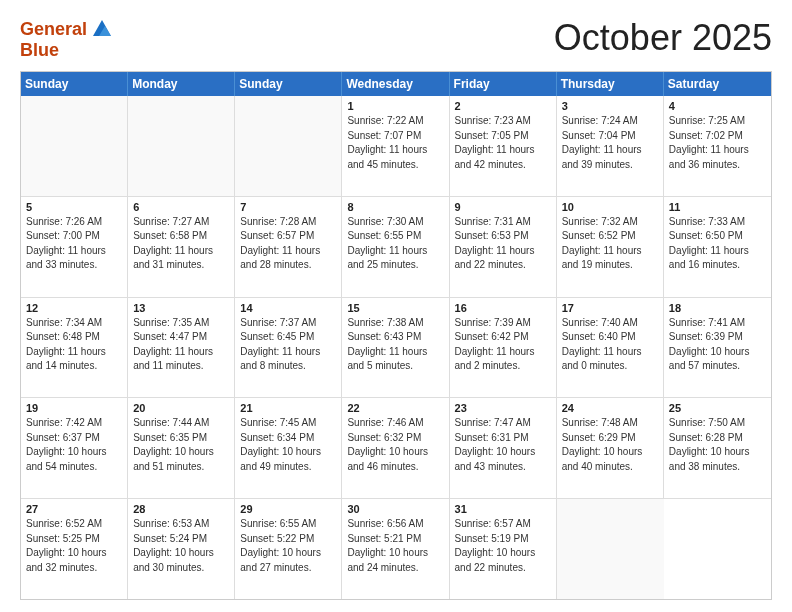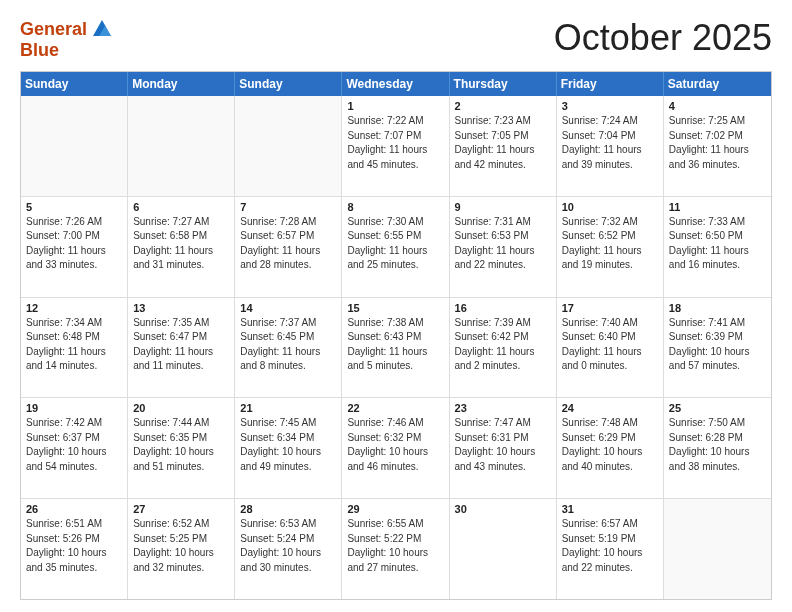--- a/index.html
+++ b/index.html
@@ -138,22 +138,22 @@
       <div class="month-title">October 2025</div>
     </div>
   </div>
 
   <div class="calendar">
     <div class="cal-header">
     <div class="cal-header-cell">Sunday</div>
         <div class="cal-header-cell">Monday</div>
         <div class="cal-header-cell">Sunday</div>
         <div class="cal-header-cell">Wednesday</div>
+        <div class="cal-header-cell">Friday</div>
         <div class="cal-header-cell">Thursday</div>
-        <div class="cal-header-cell">Friday</div>
         <div class="cal-header-cell">Saturday</div>
       </div>
     <div class="cal-body">
     <div class="cal-row">
           <div class="cal-cell empty"></div>
           <div class="cal-cell empty"></div>
           <div class="cal-cell empty"></div>
           <div class="cal-cell">
             <span class="cell-date">1</span>
             <div class="cell-info">Sunrise: 7:22 AM
@@ -226,21 +226,21 @@
         <div class="cal-row">
           <div class="cal-cell">
             <span class="cell-date">12</span>
             <div class="cell-info">Sunrise: 7:34 AM
 Sunset: 6:48 PM
 Daylight: 11 hours and 14 minutes.</div>
           </div>
           <div class="cal-cell">
             <span class="cell-date">13</span>
             <div class="cell-info">Sunrise: 7:35 AM
-Sunset: 6:47 PM
+Sunset: 4:47 PM
 Daylight: 11 hours and 11 minutes.</div>
           </div>
           <div class="cal-cell">
             <span class="cell-date">14</span>
             <div class="cell-info">Sunrise: 7:37 AM
 Sunset: 6:45 PM
 Daylight: 11 hours and 8 minutes.</div>
           </div>
           <div class="cal-cell">
             <span class="cell-date">15</span>
@@ -306,45 +306,42 @@
           </div>
           <div class="cal-cell">
             <span class="cell-date">25</span>
             <div class="cell-info">Sunrise: 7:50 AM
 Sunset: 6:28 PM
 Daylight: 10 hours and 38 minutes.</div>
           </div>
         </div>
         <div class="cal-row">
           <div class="cal-cell">
-            <span class="cell-date">26</span>
-            <div class="cell-info">Sunrise: 6:51 AM
-Sunset: 5:26 PM
-Daylight: 10 hours and 35 minutes.</div>
-          </div>
-          <div class="cal-cell">
             <span class="cell-date">27</span>
             <div class="cell-info">Sunrise: 6:52 AM
 Sunset: 5:25 PM
 Daylight: 10 hours and 32 minutes.</div>
           </div>
           <div class="cal-cell">
             <span class="cell-date">28</span>
             <div class="cell-info">Sunrise: 6:53 AM
 Sunset: 5:24 PM
 Daylight: 10 hours and 30 minutes.</div>
           </div>
           <div class="cal-cell">
             <span class="cell-date">29</span>
             <div class="cell-info">Sunrise: 6:55 AM
 Sunset: 5:22 PM
 Daylight: 10 hours and 27 minutes.</div>
           </div>
           <div class="cal-cell">
             <span class="cell-date">30</span>
+            <div class="cell-info">Sunrise: 6:56 AM
+Sunset: 5:21 PM
+Daylight: 10 hours and 24 minutes.</div>
           </div>
           <div class="cal-cell">
             <span class="cell-date">31</span>
             <div class="cell-info">Sunrise: 6:57 AM
 Sunset: 5:19 PM
 Daylight: 10 hours and 22 minutes.</div>
           </div>
           <div class="cal-cell empty"></div>
         </div>
       </div>

